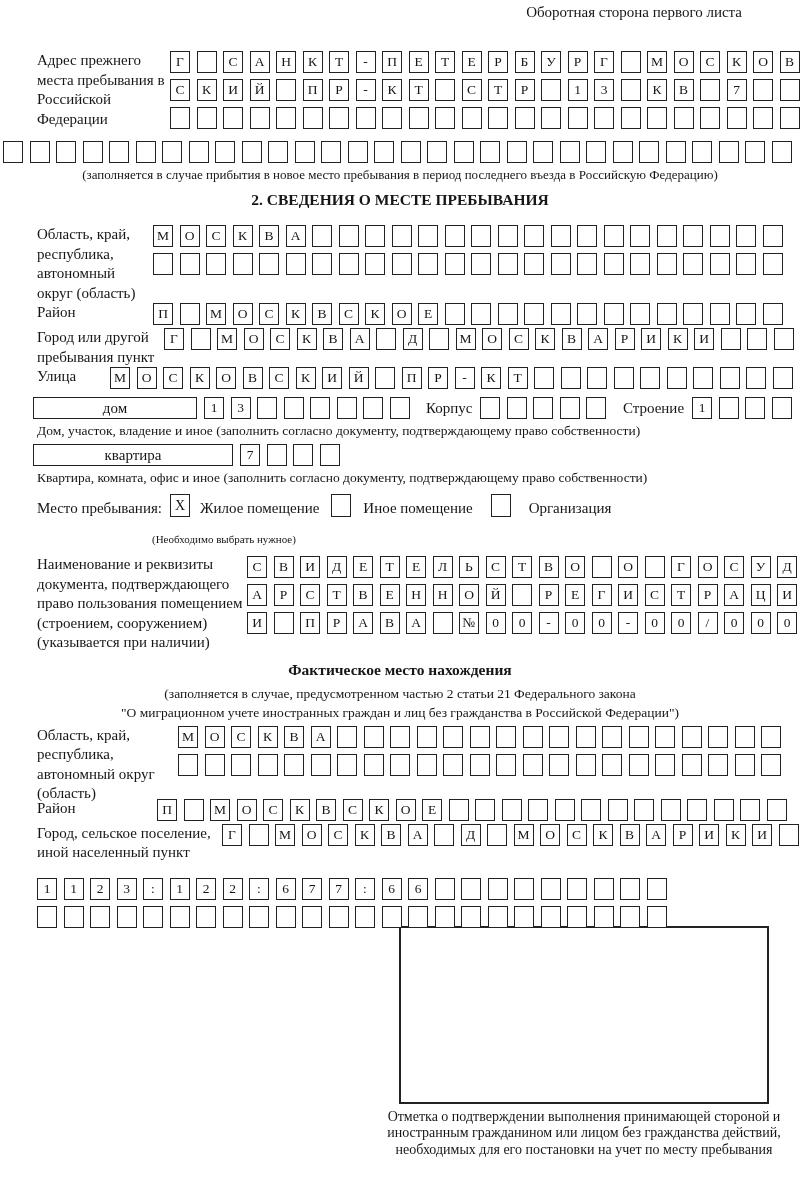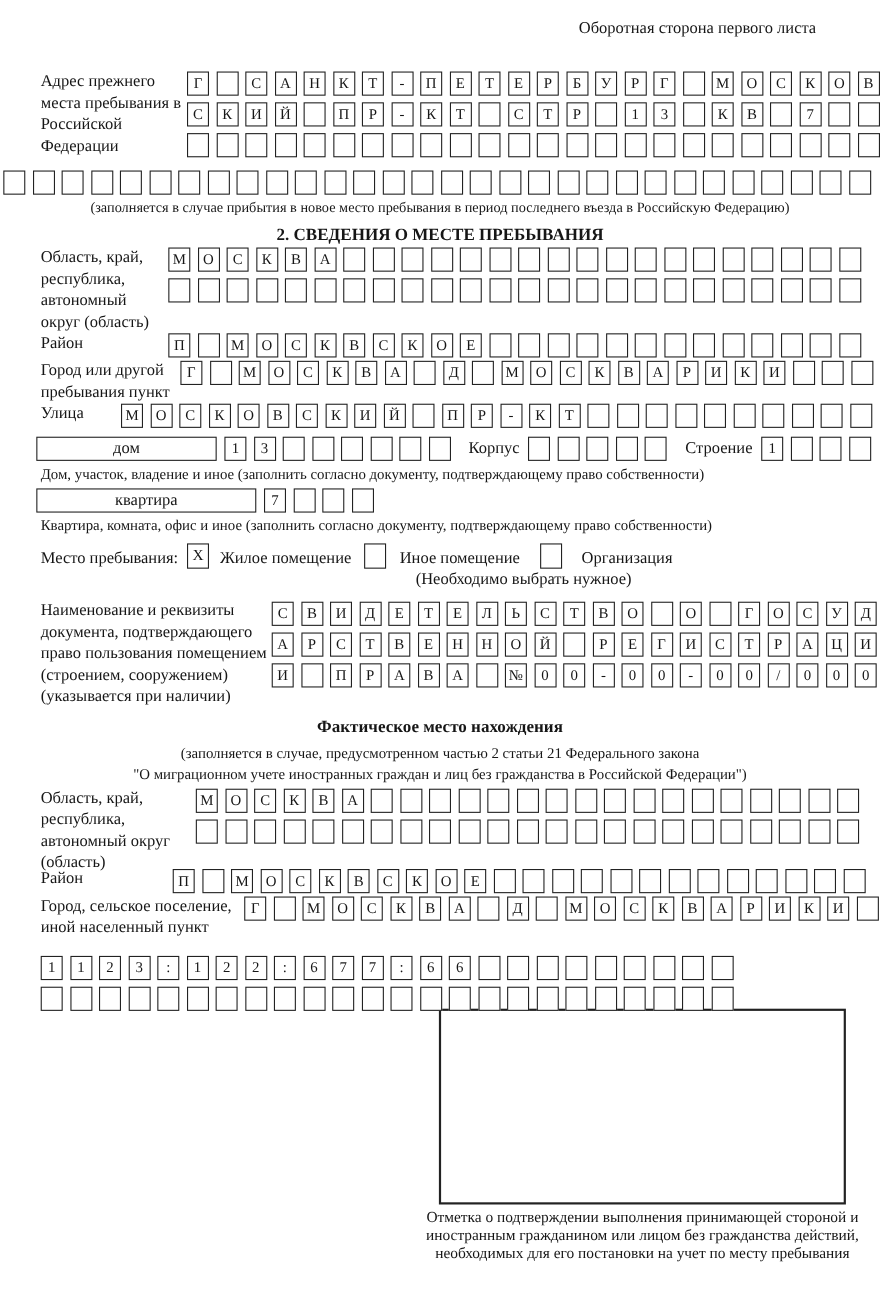--- a/index.html
+++ b/index.html
@@ -1,56 +1,56 @@
 <!DOCTYPE html>
 <html><head>
 <meta charset="utf-8">
 <style>
   html,body{margin:0;padding:0;}
   body{
     width:800px;height:1180px;background:#ffffff;color:#161616;
     font-family:"Liberation Serif","DejaVu Serif",serif;font-size:15px;
     overflow:hidden;
   }
-  .header-note{text-align:right;padding:18px 58px 0 0;font-size:15px;}
+  .header-note{text-align:right;padding:4px 58px 0 0;font-size:15px;}
   .row{display:flex;align-items:flex-start;margin-left:37px;}
   .lbl{font-size:15px;line-height:19.5px;flex:0 0 auto;font-family:Liberation Serif, serif;}
   .w133{width:133px;} .w116{width:116px;} .w127{width:127px;} .w73{width:73px;}
   .w210{width:210px;} .w141{width:141px;} .w120{width:120px;} .w185{width:185px;} .w113{width:113px;}
   .cells{display:flex;}
   .cellstack .cells{margin-bottom:6px;}
   .cell{
     flex:0 0 20px;width:20px;height:22px;box-sizing:border-box;
     border:1.6px solid #222;margin-right:6.5px;
     display:flex;align-items:center;justify-content:center;
     font-size:13.5px;background:#fff;
   }
   .blockA{margin-top:30px;}
   .fullrow{margin:6px 0 0 3px;}
   .caption-center{text-align:center;font-size:13px;margin-top:4px;}
-  .h2{text-align:center;font-weight:bold;font-size:15.5px;margin-top:8px;margin-bottom:2px;}
+  .h2{text-align:center;font-weight:bold;font-size:15.5px;margin-top:8px;margin-bottom:16px;}
   .mt3{margin-top:3px;} .mt5{margin-top:5px;} .mt8{margin-top:8px;} .mt10{margin-top:10px;}
   .mtm5{margin-top:-5px;}
   .house-row{margin-left:33px;}
   .labelbox{
     box-sizing:border-box;border:1.6px solid #222;height:22px;flex:0 0 auto;
     display:flex;align-items:center;justify-content:center;font-size:15px;margin-right:7px;
   }
   .domw{width:164px;} .kvw{width:200px;}
   .inline-label{margin:0 8px 0 10px;font-size:15px;line-height:22px;flex:0 0 auto;}
   .small-caption{margin:4px 0 0 37px;font-size:13.5px;}
   .stay-row{margin-top:8px;align-items:flex-end;}
   .stay-label{font-size:15px;}
   .checkbox{
     box-sizing:border-box;width:20px;height:23px;border:1.6px solid #222;
     display:flex;align-items:center;justify-content:center;font-size:14px;flex:0 0 auto;
   }
   .cb1{margin-left:8px;} .opt1{margin-left:10px;} .cb2{margin-left:12px;}
   .opt2{margin-left:12px;} .cb3{margin-left:18px;} .opt3{margin-left:18px;}
-  .choose-note{margin:2px 0 0 152px;font-size:15px;text-align:center;}
+  .choose-note{margin:16px 0 0 152px;font-size:11px;}
   .doc-grid{margin-top:1px;}
   .subtitle{text-align:center;font-weight:bold;font-size:15.5px;margin-top:8px;}
   .law-caption{text-align:center;font-size:13.5px;}
   .law1{margin-top:7px;} .law2{margin-top:3px;}
   .cad-grid{margin-top:12px;}
   .stamp-wrap{margin-top:-8px;margin-left:378px;width:412px;}
   .stamp-box{width:366px;height:174px;border:2px solid #222;box-sizing:content-box;margin:0 auto;background:#fff;}
   .stamp-caption{margin-top:5px;font-size:14px;line-height:16.5px;text-align:center;}
 </style>
 </head>

